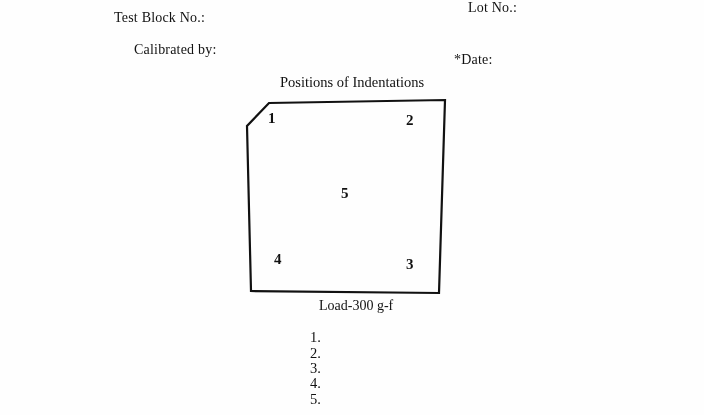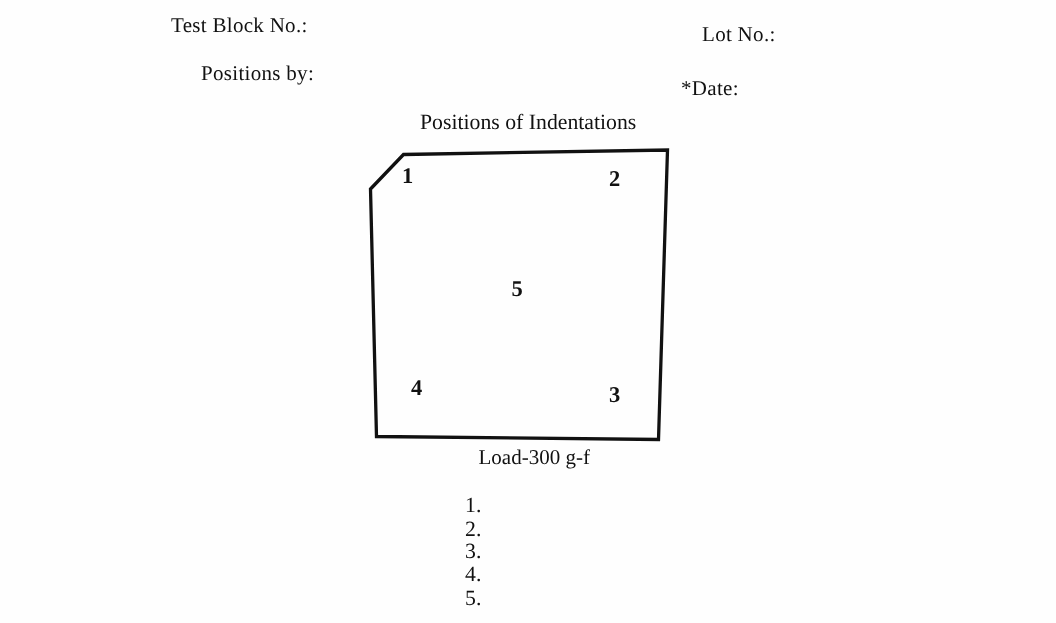--- a/index.html
+++ b/index.html
@@ -27,23 +27,23 @@
     font-size: 14.5px;
     line-height: 15.5px;
   }
   svg { display: block; }
 </style>
 </head>
 <body>
 
 <div class="abs label" style="left:114px; top:10px;">Test Block No.:</div>
 
-<div class="abs label" style="left:468px; top:16px;">Lot No.:</div>
+<div class="abs label" style="left:468px; top:0;">Lot No.:</div>
 
-<div class="abs label" style="left:134px; top:42px;">Positions by:</div>
+<div class="abs label" style="left:134px; top:42px;">Calibrated by:</div>
 
 <div class="abs label" style="left:454px; top:52px;">*Date:</div>
 
 <div class="abs diagram-title" style="left:280px; top:74px;text-align:right;">Positions of Indentations</div>
 
 <div class="abs" style="left:245px; top:95px; width:206px; height:204px;">
   <svg width="206" height="204" viewBox="0 0 206 204">
     <polygon points="24,8 200,5 194,198 6,196 2,31" fill="none" stroke="#111111" stroke-width="2.2" stroke-linejoin="miter"></polygon>
   </svg>
 </div>

